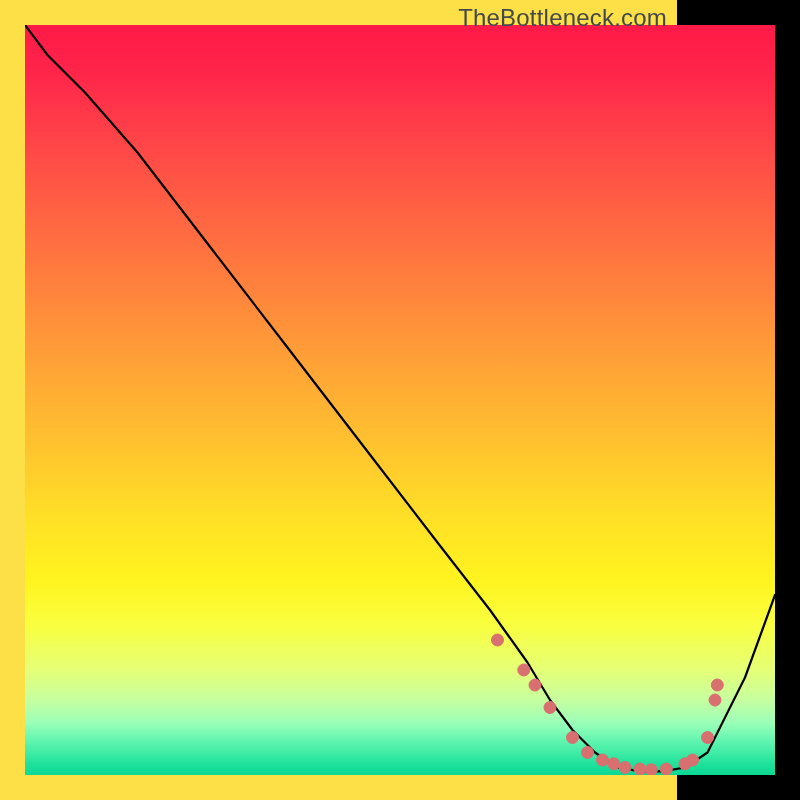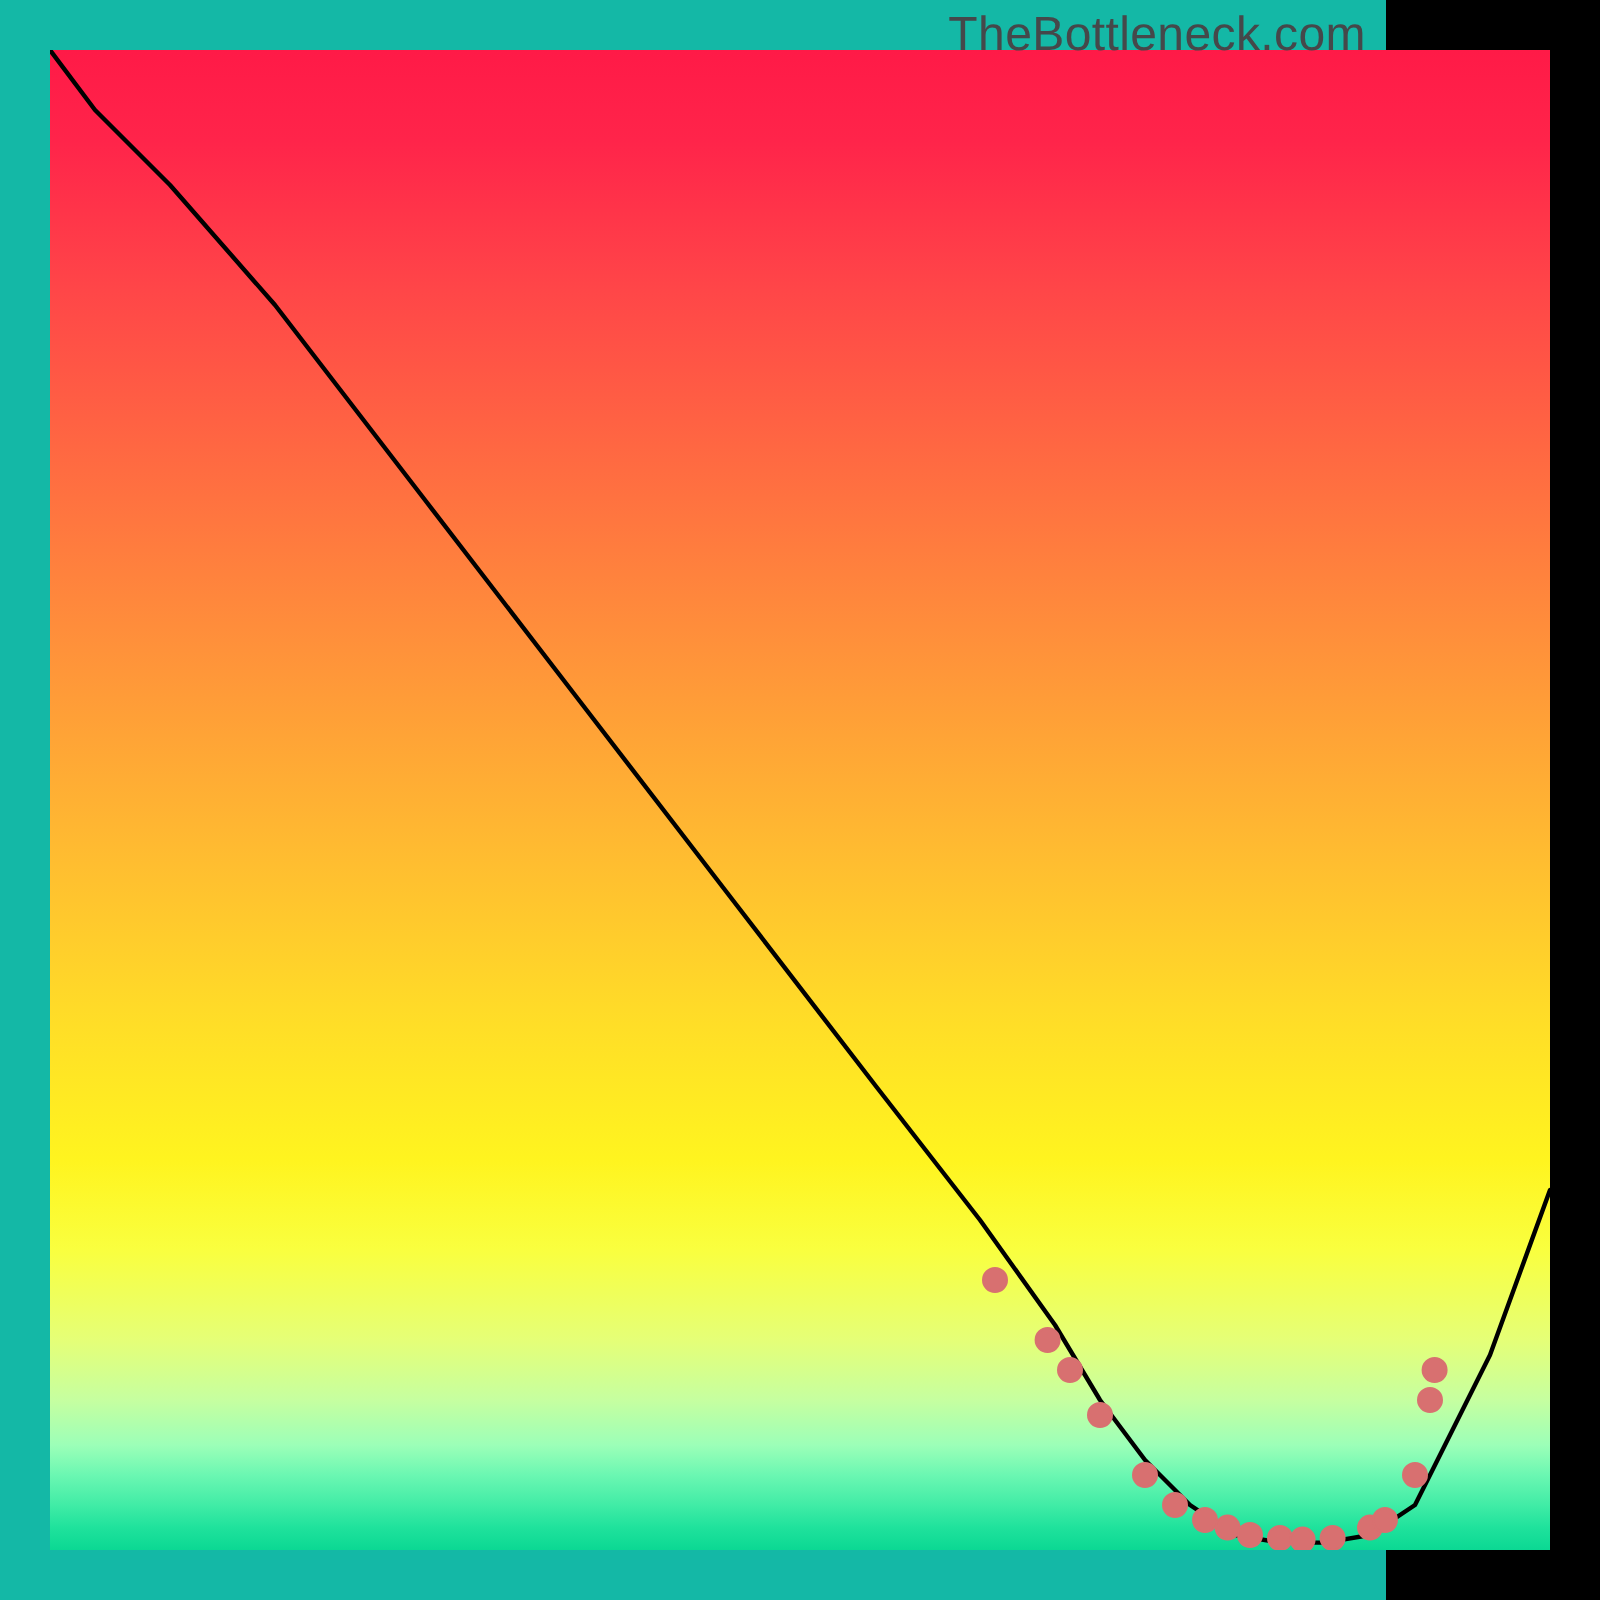--- a/index.html
+++ b/index.html
@@ -8,22 +8,21 @@
     width: 800px;
     height: 800px;
     background: #000;
     overflow: hidden;
     font-family: Arial, Helvetica, sans-serif;
   }
   .frame {
     position: relative;
     width: 677px;
     height: 800px;
-    background: #14b8a6;
-    padding-left: 16px;
+    background: #fde047;
   }
   .watermark {
     position: absolute;
     top: 4px;
     right: 10px;
     color: #45484a;
     font-size: 24px;
     font-weight: 500;
     letter-spacing: 0.2px;
     z-index: 20;

